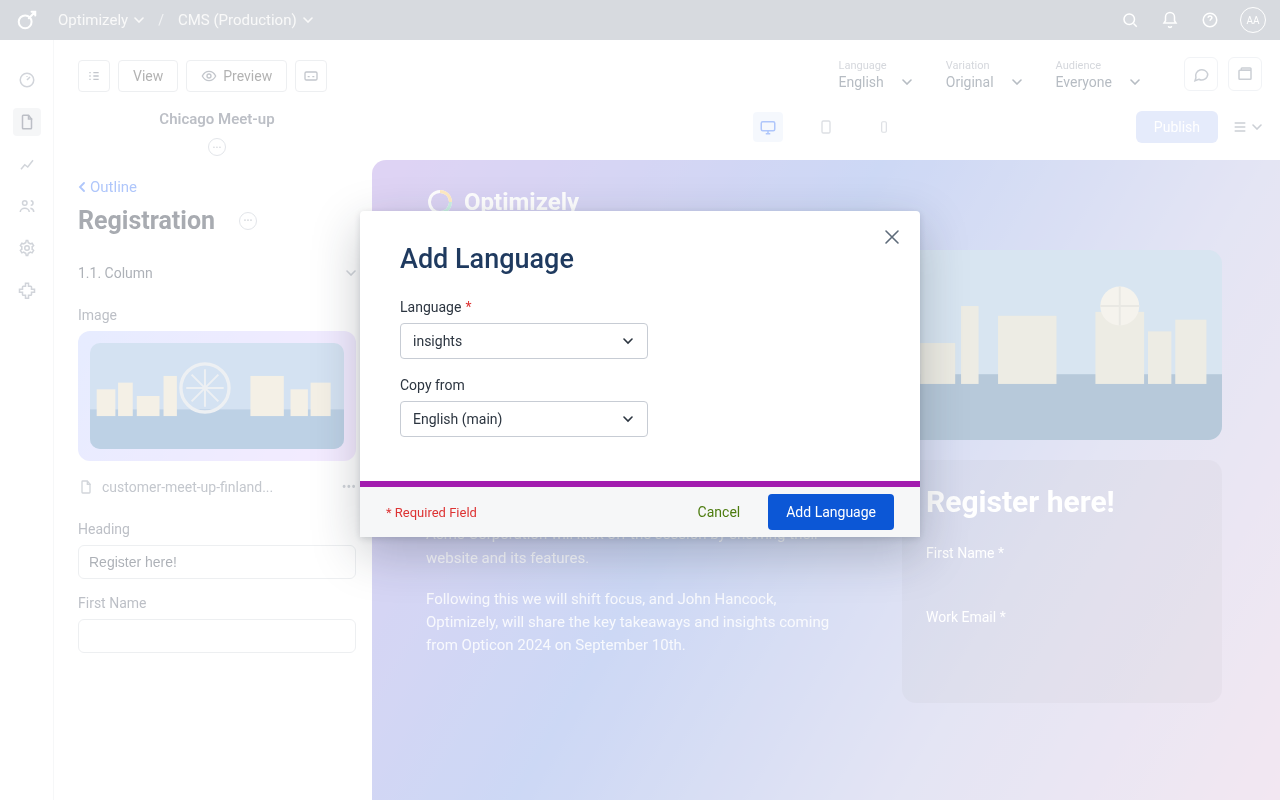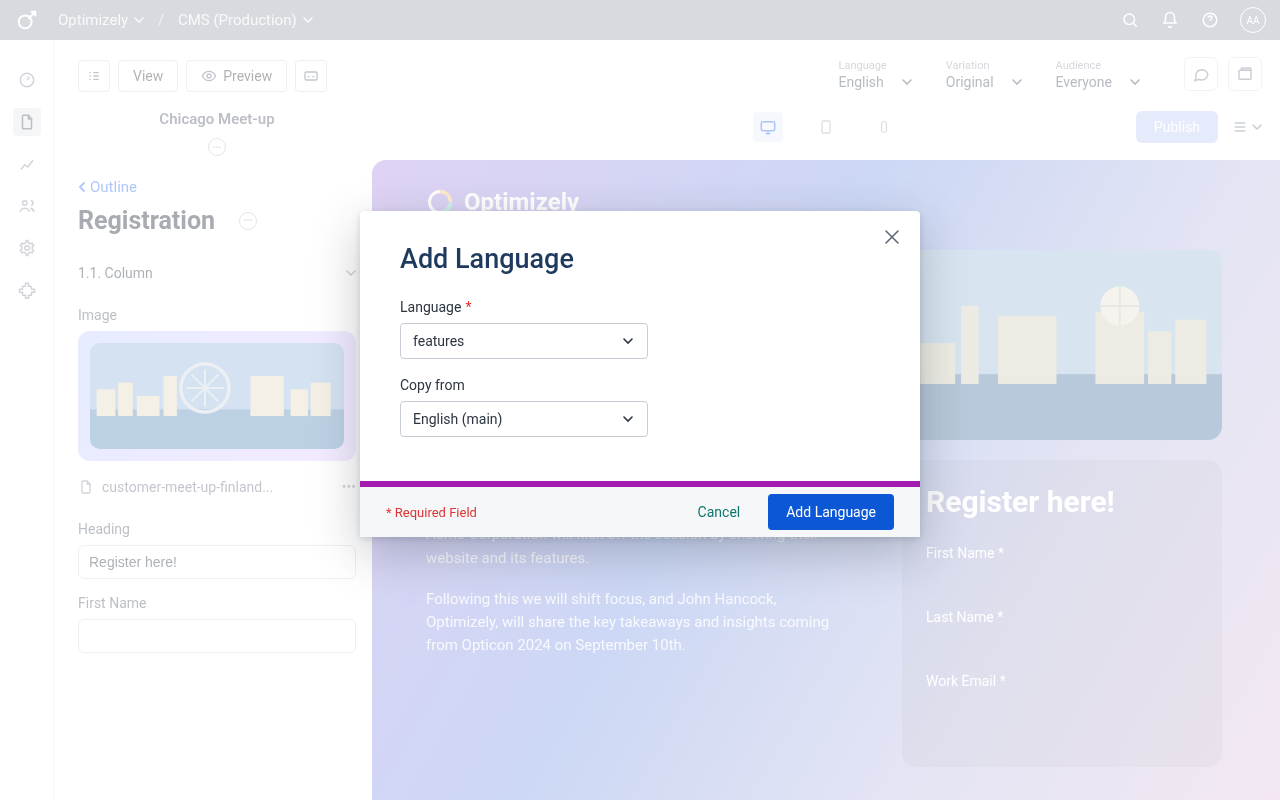--- a/index.html
+++ b/index.html
@@ -92,21 +92,21 @@
   .form-label .req { color:#d33; }
   .select { width:248px; height:36px; border:1px solid #c7ccd4; border-radius:4px; display:flex; align-items:center; padding:0 12px; color:#2c3540; font-size:14px; justify-content:space-between; cursor:pointer; margin-bottom:18px; }
   .radios { display:flex; flex-direction:column; gap:10px; }
   .radio { display:flex; align-items:center; gap:10px; font-size:14px; color:#2c3540; cursor:pointer; }
   .radio .dot { width:16px; height:16px; border:1.5px solid #8c96a3; border-radius:50%; display:flex; align-items:center; justify-content:center; }
   .radio.selected .dot { border-color:#0c57d6; }
   .radio.selected .dot::after { content:""; width:8px; height:8px; background:#0c57d6; border-radius:50%; }
   .modal-footer { height:56px; border-top:6px solid #a21caf; background:#f6f7f8; display:flex; align-items:center; padding:0 26px;text-align:center; }
   .req-note { color:#d33; font-size:13px; }
   .modal-footer .spacer { flex:1; }
-  .btn-text { font-size:14px; color:#0f766e; padding:8px 14px; cursor:pointer; }
+  .btn-text { font-size:14px; color:#4d7c0f; padding:8px 14px; cursor:pointer; }
   .btn-primary { background:#0c57d6; color:#fff; font-size:14px; padding:0 18px; height:36px; border-radius:4px; display:flex; align-items:center; margin-left:14px; cursor:pointer; }
 </style>
 </head>
 <body>
 
 <svg width="0" height="0" style="position:absolute">
   <defs>
     <g id="chev-down">
         <path d="M1 1l4 4 4-4" fill="none" stroke="currentColor" stroke-width="1.6" stroke-linecap="round"></path>
       </g>
@@ -418,21 +418,20 @@
       </div>
 
       <div class="body">
         <p>March 2025. Join us on this afternoon were our customer Acme Corporation will kick off the session by showing their website and its features.</p>
         <p>Following this we will shift focus, and John Hancock, Optimizely, will share the key takeaways and insights coming from Opticon 2024 on September 10th.</p>
       </div>
 
       <div class="formcard">
         <h2>Register here!</h2>
         <label>First Name *</label>
-        <label>Last Name *</label>
         <label>Work Email *</label>
       </div>
     </div>
   </div>
 </div>
 
 <div class="dim"></div>
 
 <div class="modal-shadow">
   <div class="modal">
@@ -443,21 +442,21 @@
     </div>
 
     <div class="modal-body">
       <h2>Add Language</h2>
 
       <div class="form-label">
         <span>Language</span>
         <span class="req">*</span>
       </div>
       <div class="select">
-        <span>features</span>
+        <span>insights</span>
         <svg width="12" height="7">
             <use href="#chev-down"></use>
           </svg>
       </div>
 
       <div class="form-label">
         <span>Copy from</span>
       </div>
       <div class="select">
         <span>English (main)</span>

